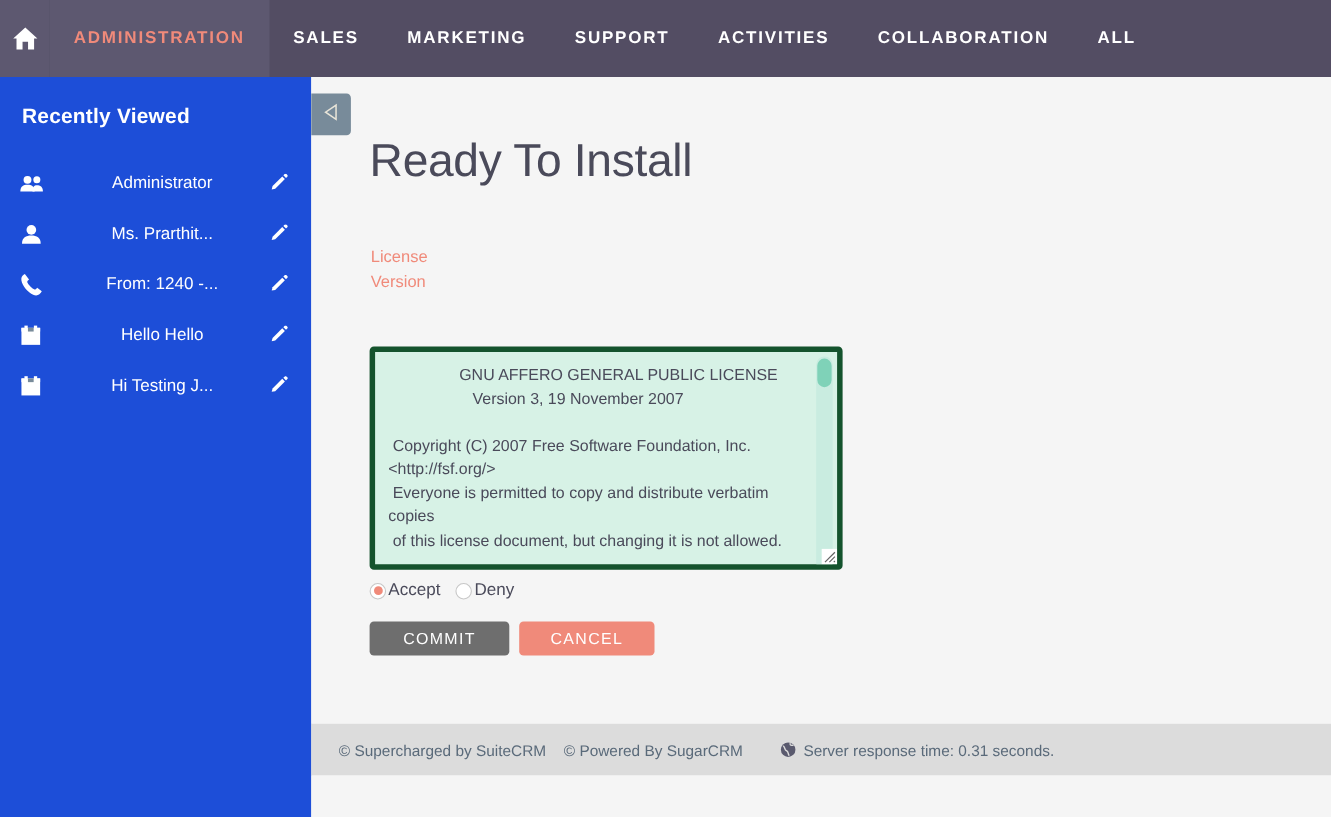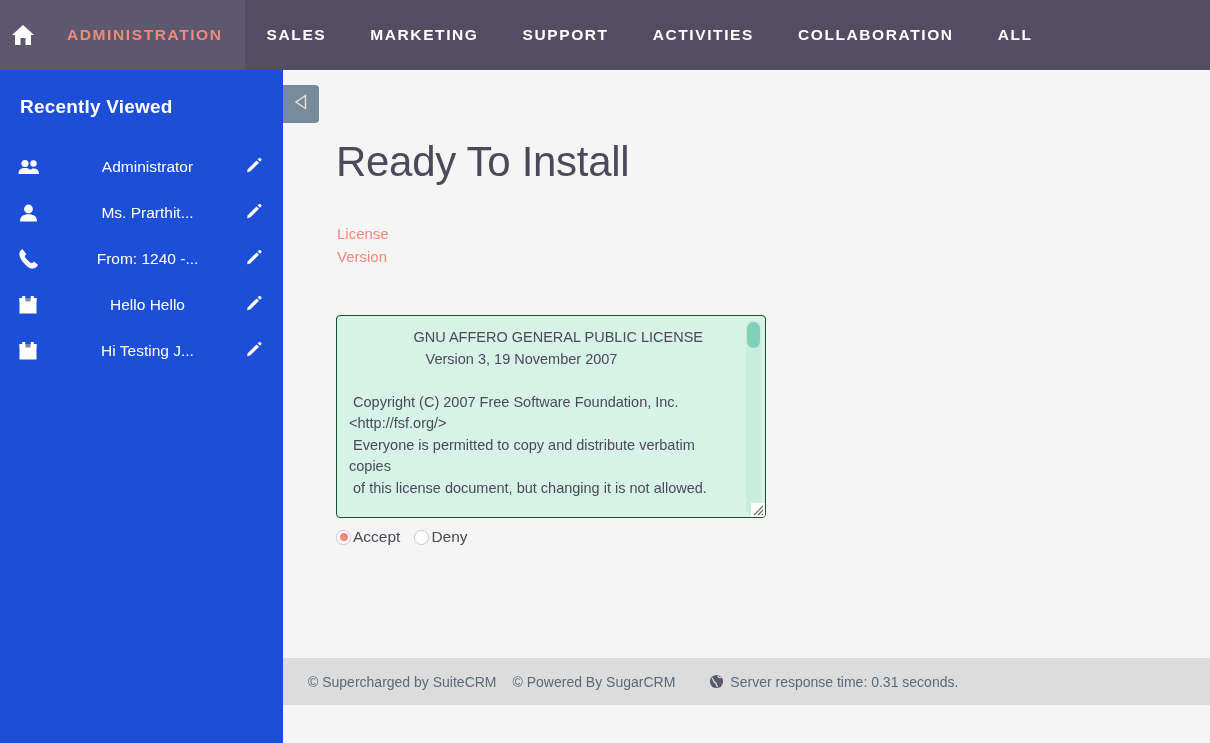--- a/index.html
+++ b/index.html
@@ -107,21 +107,21 @@
 
   
   #main {
     position: absolute;
     top: 70px; left: 283px;
     width: 927px; height: 588px;
     background: #f5f5f5;
   }
   #page-title {
     position: absolute;
-    top: 68px; left: 53px;
+    top: 52px; left: 53px;
     font-size: 42px;
     font-weight: normal;
     color: #4a4a5a;
     letter-spacing: -0.3px;
     text-align: right;
   }
   #doc-links {
     position: absolute;
     top: 152px; left: 54px;
     line-height: 23px;
@@ -138,21 +138,21 @@
     top: 226px; left: 53px;
     font-size: 14.5px;
     font-weight: bold;
     color: #4a4a5a;
   }
   #license-box {
     position: absolute;
     top: 245px; left: 53px;
     width: 430px; height: 203px;
     background: #d7f2e6;
-    border: 1px solid #14532d;
+    border: 5px solid #14532d;
     border-radius: 4px;
     overflow: hidden;
   }
   #license-text {
     position: absolute;
     top: 0; left: 0;
     width: 402px;
     padding: 11px 8px 0 12px;
     font-size: 14.5px;
     line-height: 21.5px;
@@ -437,20 +437,24 @@
     <label class="radio-opt">
       <span class="radio-dot checked"></span>
       <span class="radio-text">Accept</span>
     </label>
     <label class="radio-opt">
       <span class="radio-dot"></span>
       <span class="radio-text">Deny</span>
     </label>
   </div>
 
+  <div id="button-row">
+    <button class="btn" id="commit-button">COMMIT</button>
+    <button class="btn" id="cancel-button">CANCEL</button>
+  </div>
 
 </div>
 
 <div id="footer">
   <span class="footer-item" id="footer-suitecrm">© Supercharged by SuiteCRM</span>
   <span class="footer-item" id="footer-sugarcrm">© Powered By SugarCRM</span>
   <span class="footer-item">
     <span id="globe-icon">
       <svg width="15" height="15" viewBox="0 0 15 15">
         <circle cx="7.5" cy="7.5" r="6.6" fill="#5a5a6e"></circle>

